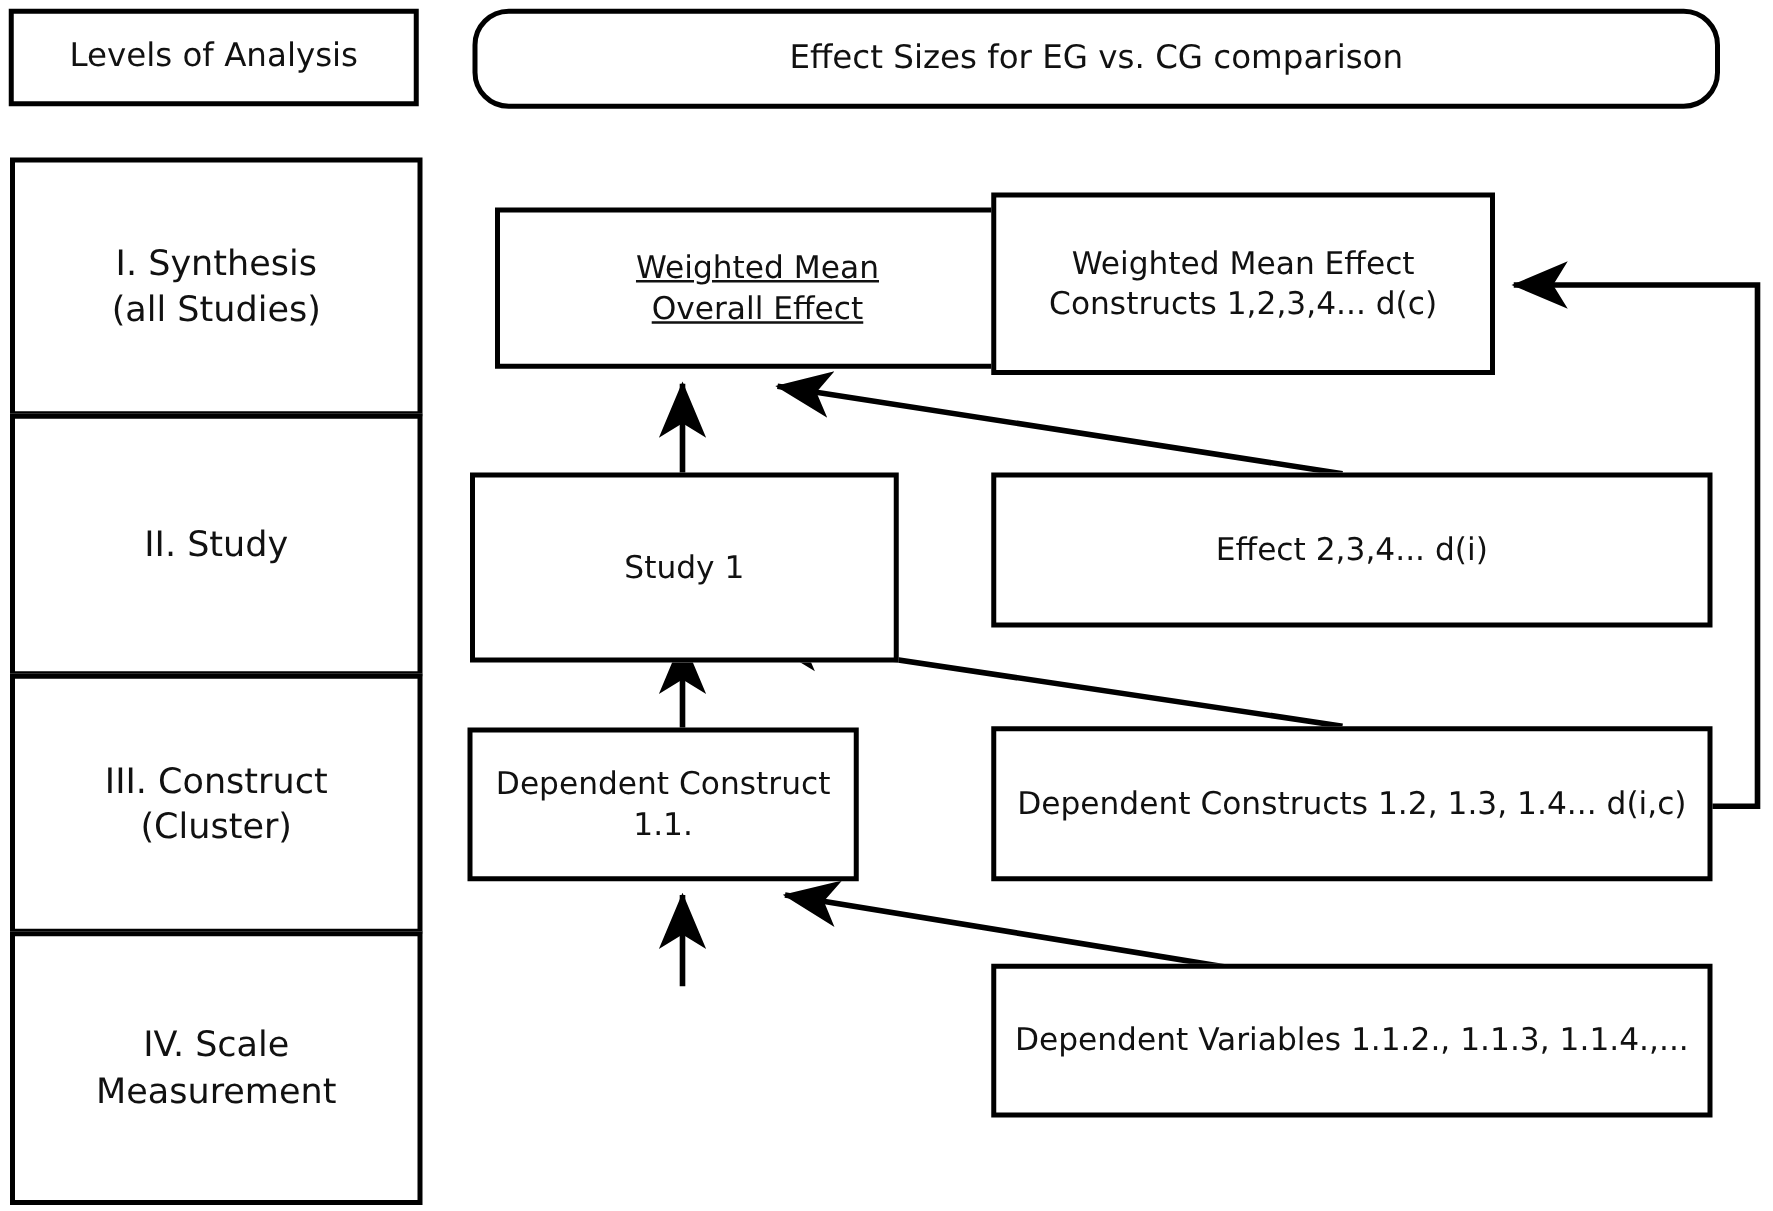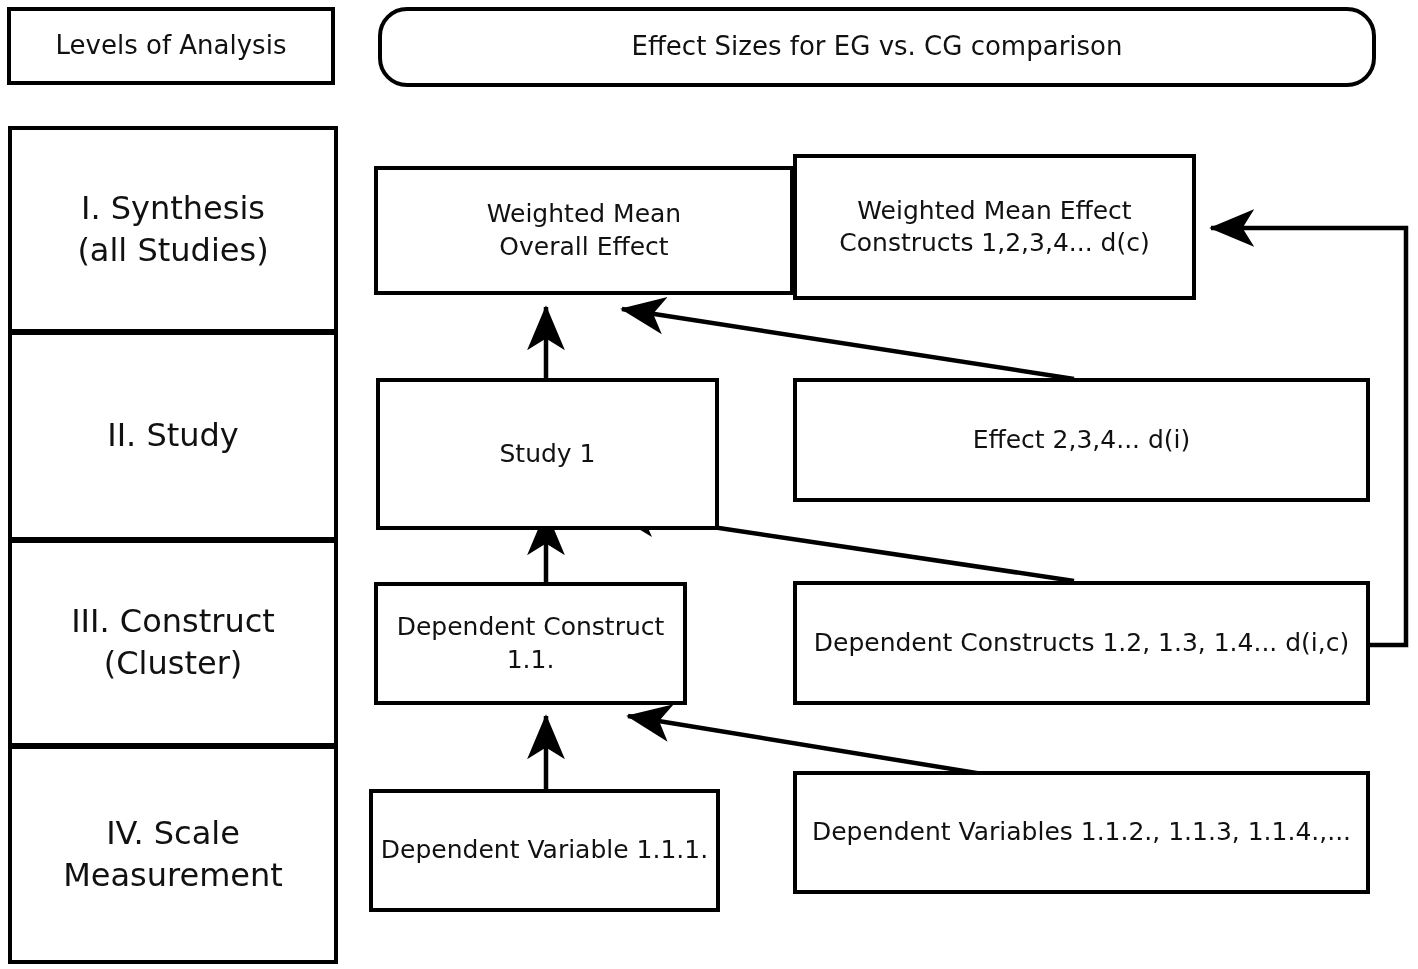--- a/index.html
+++ b/index.html
@@ -37,21 +37,21 @@
   .level-cell {
     position: absolute;
     box-sizing: border-box;
     border: 4px solid #000000;
     background: #ffffff;
     display: flex;
     align-items: center;
     justify-content: center;
     text-align: center;
     line-height: 1.30;
-    font-size: 32px;
+    font-size: 28px;
     color: #111111;
     white-space: pre-line;
     z-index: 3;
   }
   #arrow-layer {
     position: absolute;
     left: 0;
     top: 0;
     width: 1418px;
     height: 969px;
@@ -109,31 +109,30 @@
 (all Studies)</div>
 
   <div class="level-cell" style="left:8px; top:331px; width:330px; height:210px;">II. Study</div>
 
   <div class="level-cell" style="left:8px; top:539px; width:330px; height:208px;">III. Construct
 (Cluster)</div>
 
   <div class="level-cell" style="left:8px; top:745px; width:330px; height:219px;">IV. Scale
 Measurement</div>
 
-  <div class="box" style="left:374px; top:166px; width:420px; height:129px;">Weighted Mean
+  <div class="box" style="left:396px; top:166px; width:420px; height:129px;text-decoration:underline;">Weighted Mean
 Overall Effect</div>
 
   <div class="box" style="left:793px; top:154px; width:403px; height:146px;">Weighted Mean Effect
 Constructs 1,2,3,4... d(c)</div>
 
   <div class="box" style="left:376px; top:378px; width:343px; height:152px;">Study 1</div>
 
   <div class="box" style="left:793px; top:378px; width:577px; height:124px;">Effect 2,3,4... d(i)</div>
 
   <div class="box" style="left:374px; top:582px; width:313px; height:123px;">Dependent Construct 1.1.</div>
 
   <div class="box" style="left:793px; top:581px; width:577px; height:124px;">Dependent Constructs 1.2, 1.3, 1.4... d(i,c)</div>
 
-  <div class="box" style="left:369px; top:789px; width:351px; height:123px;">Dependent Variable 1.1.1.</div>
 
   <div class="box" style="left:793px; top:755px; width:577px; height:123px;margin-top:16px;">Dependent Variables 1.1.2., 1.1.3, 1.1.4.,...</div>
 
 </div>
 
 </body></html>

